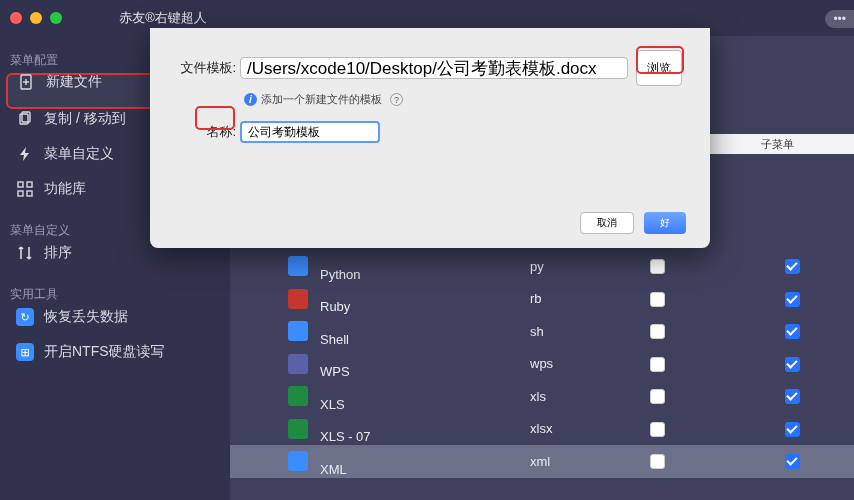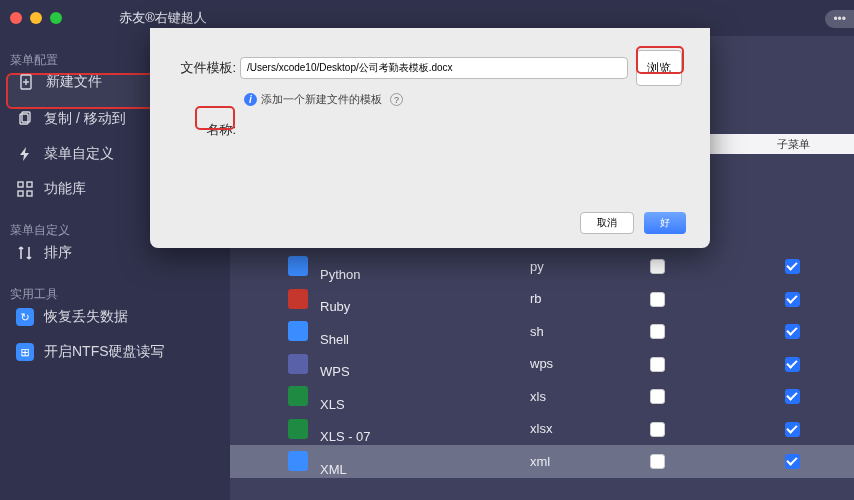--- a/index.html
+++ b/index.html
@@ -19,21 +19,21 @@
 .section-label { font-size: 12px; color: #9a9cb4; padding: 8px 4px 4px; }
 .nav-item { display: flex; align-items: flex-end; gap: 10px; padding: 16px 10px; border-radius: 6px; cursor: pointer; height: 35px; }
 .nav-item .icon { width: 18px; height: 18px; display: flex; align-items: center; justify-content: center; color: #d9d9e2; flex-shrink: 0; }
 .nav-item.active { background: rgba(255,255,255,0.05); }
 .hl-box { border: 2px solid #d33; border-radius: 6px; }
 .app-icon { width: 18px; height: 18px; border-radius: 4px; display: flex; align-items: center; justify-content: center; font-size: 11px; color: #fff; flex-shrink: 0; }
 .app-icon.blue { background: #3b8cff; }
 
 .main { flex: 1; position: relative; background: #3e405d; }
 .table-header { position: absolute; top: 98px; right: 0; left: 0; height: 20px; background: #f4f4f6; color: #333; font-size: 11px; display: flex; align-items: center; }
-.table-header .col-submenu { position: absolute; right: 44px; }
+.table-header .col-submenu { position: absolute; right: 60px; }
 
 .rows { position: absolute; top: 214px; left: 0; right: 0; }
 .row { display: flex; align-items: center; height: 32.5px; padding: 0 14px 0 58px; color: #e9e9ef; font-size: 13px; }
 .row.sel { background: #6d7089; }
 .file-icon { width: 20px; height: 20px; border-radius: 3px; margin-right: 12px; display: flex; align-items: center; justify-content: center; font-size: 9px; font-weight: bold; color: #fff; flex-shrink: 0; }
 .fi-blue { background: #3b8cff; }
 .fi-green { background: #1f8a42; }
 .fi-red { background: #c5362c; }
 .fi-gray { background: #5962a8; }
 .row .name { width: 210px; margin-top: 16px; }
@@ -41,21 +41,21 @@
 .row .cb1 { width: 90px; text-align: left; }
 .row .cb2 { width: 60px; text-align: right; }
 .cb { width: 15px; height: 15px; border-radius: 3px; display: inline-block; vertical-align: middle; }
 .cb.off { background: #fff; border: 1px solid #ccc; }
 .cb.on { background: #2773ff; position: relative; }
 .cb.on::after { content: ""; position: absolute; left: 4px; top: 1px; width: 4px; height: 8px; border: solid #fff; border-width: 0 2px 2px 0; transform: rotate(45deg); }
 
 .dialog { position: absolute; left: 150px; top: 28px; width: 560px; height: 220px; background: #ececec; border-radius: 0 0 8px 8px; box-shadow: 0 8px 30px rgba(0,0,0,0.5); padding: 22px 28px 14px; z-index: 10; }
 .dlg-row { display: flex; align-items: center; margin-bottom: 6px; }
 .dlg-label { width: 62px; text-align: right; font-size: 13px; color: #222; padding-right: 4px; }
-.dlg-input { flex: 1; height: 22px; border: 1px solid #bbb; border-radius: 4px; background: #fff; font-size: 10px; padding: 0 6px; }
+.dlg-input { flex: 1; height: 22px; border: 1px solid #bbb; border-radius: 4px; background: #fff; font-size: 17px; padding: 0 6px; }
 .browse-btn { margin-left: 8px; height: 36px; padding: 0 10px; background: #fff; border: 1px solid #bbb; border-radius: 4px; font-size: 12px; cursor: pointer; }
 .hint { font-size: 11px; color: #444; margin: 2px 0 14px 66px; display: flex; align-items: center; gap: 4px; }
 .hint .i { display: inline-flex; width: 13px; height: 13px; border-radius: 50%; background: #3b7cff; color: #fff; font-size: 10px; align-items: center; justify-content: center; font-style: italic; font-weight: bold; }
 .hint .q { display: inline-flex; width: 13px; height: 13px; border-radius: 50%; border: 1px solid #999; color: #666; font-size: 9px; align-items: center; justify-content: center; margin-left: 4px; }
 .name-wrap { width: 140px; position: relative; }
 .name-wrap input { width: 100%; height: 22px; border: 2px solid #5b9aff; border-radius: 4px; padding: 0 6px; font-size: 12px; outline: none; }
 .dlg-buttons { position: absolute; right: 24px; bottom: 14px; display: flex; gap: 10px; }
 .btn { height: 22px; padding: 0 16px; border-radius: 4px; font-size: 10px; cursor: pointer; border: 1px solid #bbb; background: #fff; }
 .btn.primary { background: linear-gradient(#6fa6ff,#3b7cff); color: #fff; border: none; }
 .hl-red { position: absolute; border: 2px solid #d33; border-radius: 5px; pointer-events: none; }
@@ -201,20 +201,23 @@
     <input class="dlg-input" value="/Users/xcode10/Desktop/公司考勤表模板.docx" style="">
     <button class="browse-btn">浏览</button>
   </div>
   <div class="hint">
     <span class="i">i</span>
     <span>添加一个新建文件的模板</span>
     <span class="q">?</span>
   </div>
   <div class="dlg-row">
     <div class="dlg-label">名称:</div>
+    <div class="name-wrap">
+      <input value="公司考勤模板" style="">
+    </div>
   </div>
   <div class="dlg-buttons">
     <button class="btn">取消</button>
     <button class="btn primary">好</button>
   </div>
   <div class="hl-red" style="left:486px; top:18px; width:48px; height:28px;"></div>
   <div class="hl-red" style="left:45px; top:78px; width:40px; height:24px;"></div>
 </div>
 
 </body></html>

